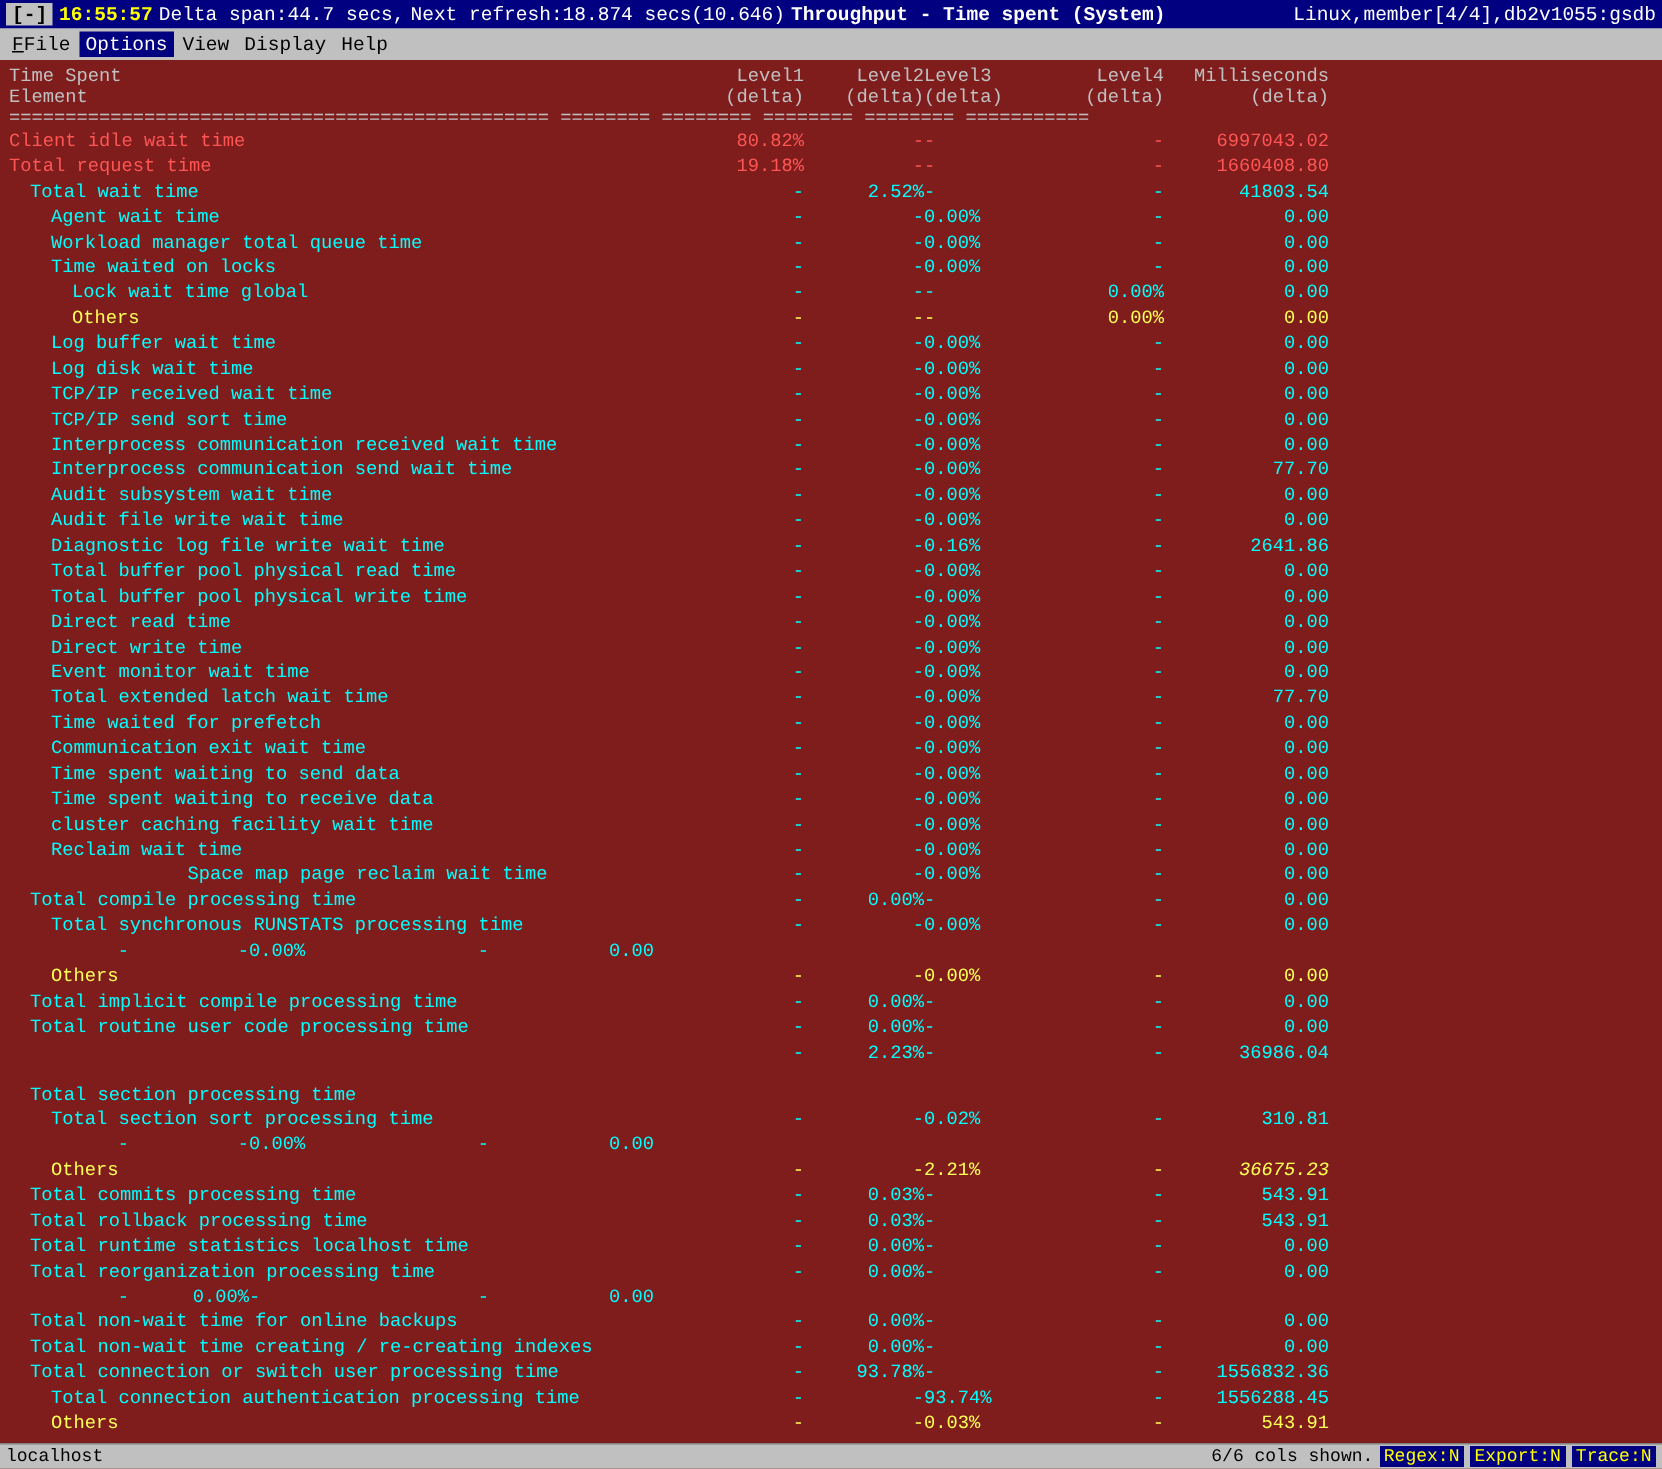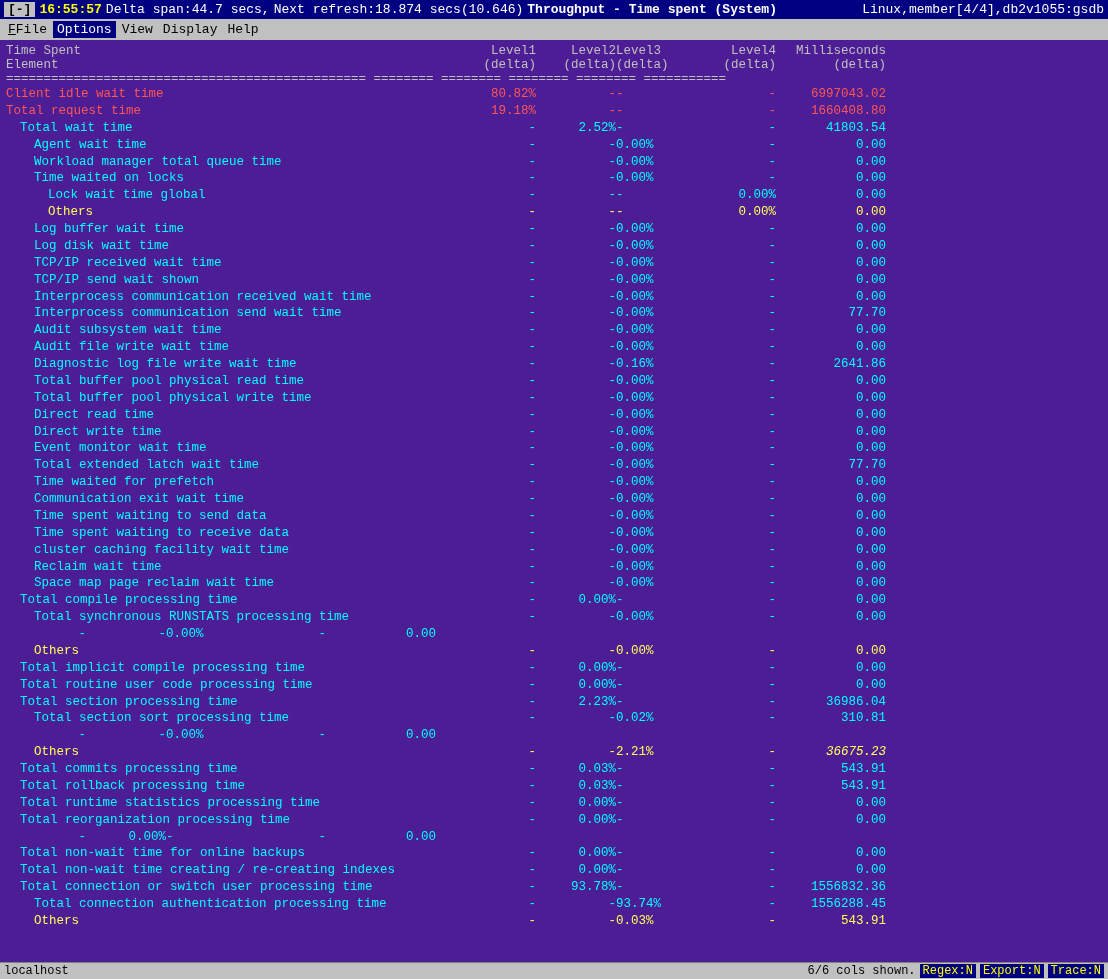--- a/index.html
+++ b/index.html
@@ -39,21 +39,21 @@
       cursor: pointer;
     }
     .menu-item.active {
       background: #000080;
       color: #fff;
     }
     .menu-item span.underline {
       text-decoration: underline;
     }
     #content {
-      background: #4c1d95;
+      background: #7f1d1d;
       color: #c0c0c0;
       flex: 1;
       padding: 4px 6px;
       overflow: hidden;
       font-family: 'Courier New', Courier, monospace;
       font-size: 12.5px;
     }
     .header-row {
       display: flex;
       color: #c0c0c0;
@@ -211,21 +211,21 @@
         </div>
         <div class="data-row">
           <span class="col-name" style="color: rgb(0, 255, 255); padding-left: 28px;">TCP/IP received wait time</span>
           <span class="col-l1" style="color: rgb(0, 255, 255);">-</span>
           <span class="col-l2" style="color: rgb(0, 255, 255);">-</span>
           <span class="col-l3" style="color: rgb(0, 255, 255);">0.00%</span>
           <span class="col-l4" style="color: rgb(0, 255, 255);">-</span>
           <span class="col-ms" style="color: rgb(0, 255, 255);">0.00</span>
         </div>
         <div class="data-row">
-          <span class="col-name" style="color: rgb(0, 255, 255); padding-left: 28px;">TCP/IP send wait shown</span>
+          <span class="col-name" style="color: rgb(0, 255, 255); padding-left: 28px;">TCP/IP send sort time</span>
           <span class="col-l1" style="color: rgb(0, 255, 255);">-</span>
           <span class="col-l2" style="color: rgb(0, 255, 255);">-</span>
           <span class="col-l3" style="color: rgb(0, 255, 255);">0.00%</span>
           <span class="col-l4" style="color: rgb(0, 255, 255);">-</span>
           <span class="col-ms" style="color: rgb(0, 255, 255);">0.00</span>
         </div>
         <div class="data-row">
           <span class="col-name" style="color: rgb(0, 255, 255); padding-left: 28px;">Interprocess communication received wait time</span>
           <span class="col-l1" style="color: rgb(0, 255, 255);">-</span>
           <span class="col-l2" style="color: rgb(0, 255, 255);">-</span>
@@ -355,21 +355,21 @@
         </div>
         <div class="data-row">
           <span class="col-name" style="color: rgb(0, 255, 255); padding-left: 28px;">Reclaim wait time</span>
           <span class="col-l1" style="color: rgb(0, 255, 255);">-</span>
           <span class="col-l2" style="color: rgb(0, 255, 255);">-</span>
           <span class="col-l3" style="color: rgb(0, 255, 255);">0.00%</span>
           <span class="col-l4" style="color: rgb(0, 255, 255);">-</span>
           <span class="col-ms" style="color: rgb(0, 255, 255);">0.00</span>
         </div>
         <div class="data-row">
-          <span class="col-name" style="color: rgb(0, 255, 255); padding-left: 28px;">Space map page reclaim wait time</span>
+          <span class="col-name" style="color: rgb(0, 255, 255); padding-left: 28px; text-align: center;">Space map page reclaim wait time</span>
           <span class="col-l1" style="color: rgb(0, 255, 255);">-</span>
           <span class="col-l2" style="color: rgb(0, 255, 255);">-</span>
           <span class="col-l3" style="color: rgb(0, 255, 255);">0.00%</span>
           <span class="col-l4" style="color: rgb(0, 255, 255);">-</span>
           <span class="col-ms" style="color: rgb(0, 255, 255);">0.00</span>
         </div>
         <div class="data-row">
           <span class="col-name" style="color: rgb(0, 255, 255); padding-left: 14px;">Total compile processing time</span>
           <span class="col-l1" style="color: rgb(0, 255, 255);">-</span>
           <span class="col-l2" style="color: rgb(0, 255, 255);">0.00%</span>
@@ -410,21 +410,21 @@
         </div>
         <div class="data-row">
           <span class="col-name" style="color: rgb(0, 255, 255); padding-left: 14px;">Total routine user code processing time</span>
           <span class="col-l1" style="color: rgb(0, 255, 255);">-</span>
           <span class="col-l2" style="color: rgb(0, 255, 255);">0.00%</span>
           <span class="col-l3" style="color: rgb(0, 255, 255);">-</span>
           <span class="col-l4" style="color: rgb(0, 255, 255);">-</span>
           <span class="col-ms" style="color: rgb(0, 255, 255);">0.00</span>
         </div>
         <div class="data-row">
-          <span class="col-name" style="color: rgb(0, 255, 255); padding-left: 14px;">Total section processing time</span>
+          <span class="col-name" style="color: rgb(0, 255, 255); padding-left: 14px; margin-top: 28px;">Total section processing time</span>
           <span class="col-l1" style="color: rgb(0, 255, 255);">-</span>
           <span class="col-l2" style="color: rgb(0, 255, 255);">2.23%</span>
           <span class="col-l3" style="color: rgb(0, 255, 255);">-</span>
           <span class="col-l4" style="color: rgb(0, 255, 255);">-</span>
           <span class="col-ms" style="color: rgb(0, 255, 255);">36986.04</span>
         </div>
         <div class="data-row">
           <span class="col-name" style="color: rgb(0, 255, 255); padding-left: 28px;">Total section sort processing time</span>
           <span class="col-l1" style="color: rgb(0, 255, 255);">-</span>
           <span class="col-l2" style="color: rgb(0, 255, 255);">-</span>
@@ -457,21 +457,21 @@
         </div>
         <div class="data-row">
           <span class="col-name" style="color: rgb(0, 255, 255); padding-left: 14px;">Total rollback processing time</span>
           <span class="col-l1" style="color: rgb(0, 255, 255);">-</span>
           <span class="col-l2" style="color: rgb(0, 255, 255);">0.03%</span>
           <span class="col-l3" style="color: rgb(0, 255, 255);">-</span>
           <span class="col-l4" style="color: rgb(0, 255, 255);">-</span>
           <span class="col-ms" style="color: rgb(0, 255, 255);">543.91</span>
         </div>
         <div class="data-row">
-          <span class="col-name" style="color: rgb(0, 255, 255); padding-left: 14px;">Total runtime statistics processing time</span>
+          <span class="col-name" style="color: rgb(0, 255, 255); padding-left: 14px;">Total runtime statistics localhost time</span>
           <span class="col-l1" style="color: rgb(0, 255, 255);">-</span>
           <span class="col-l2" style="color: rgb(0, 255, 255);">0.00%</span>
           <span class="col-l3" style="color: rgb(0, 255, 255);">-</span>
           <span class="col-l4" style="color: rgb(0, 255, 255);">-</span>
           <span class="col-ms" style="color: rgb(0, 255, 255);">0.00</span>
         </div>
         <div class="data-row">
           <span class="col-name" style="color: rgb(0, 255, 255); padding-left: 14px;">Total reorganization processing time</span>
           <span class="col-l1" style="color: rgb(0, 255, 255);">-</span>
           <span class="col-l2" style="color: rgb(0, 255, 255);">0.00%</span>

